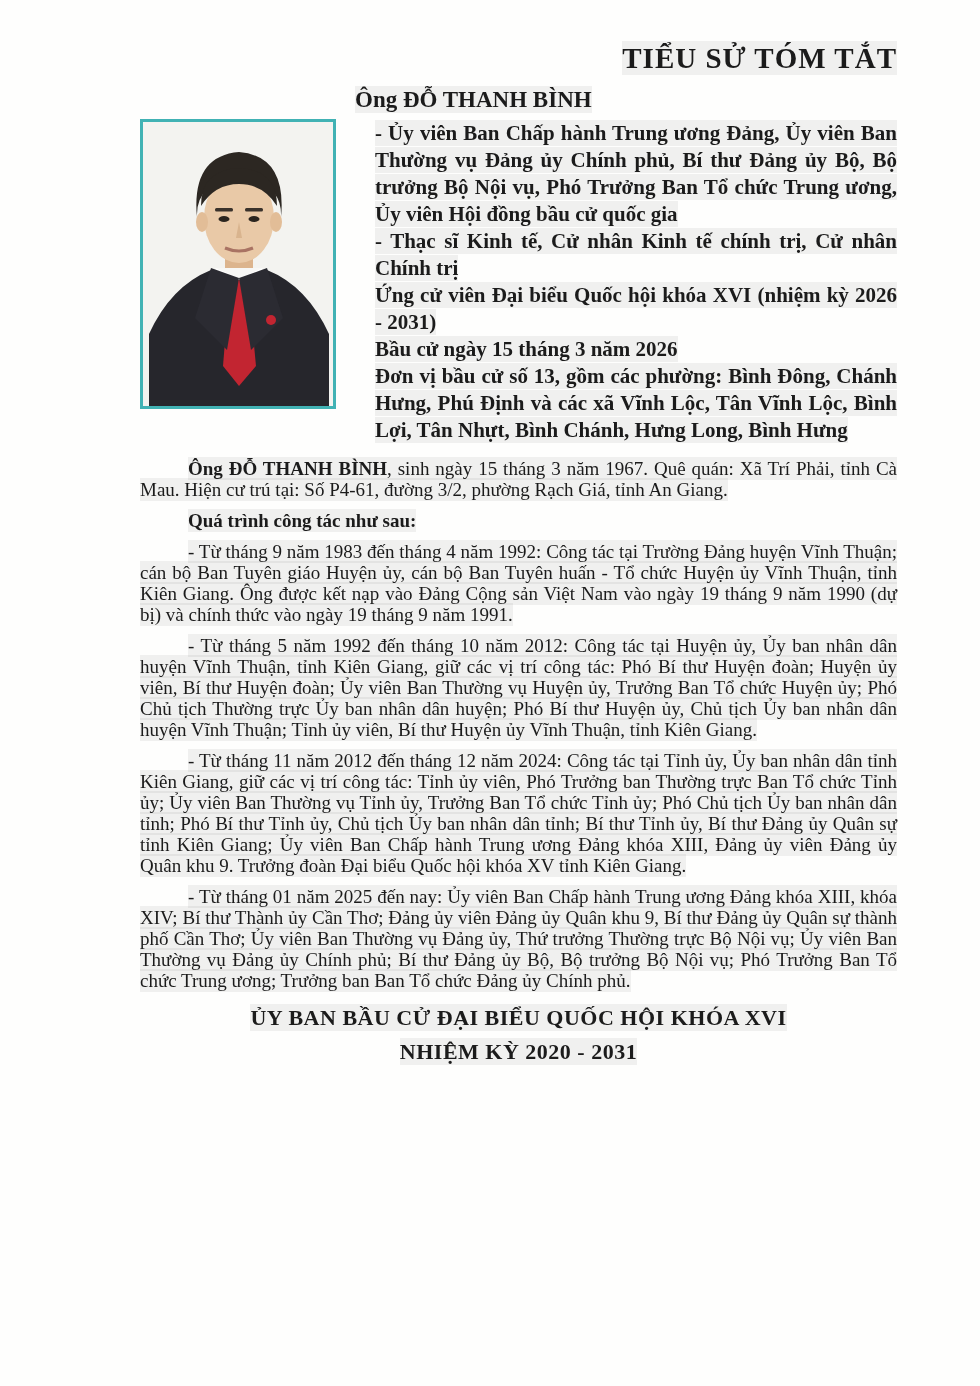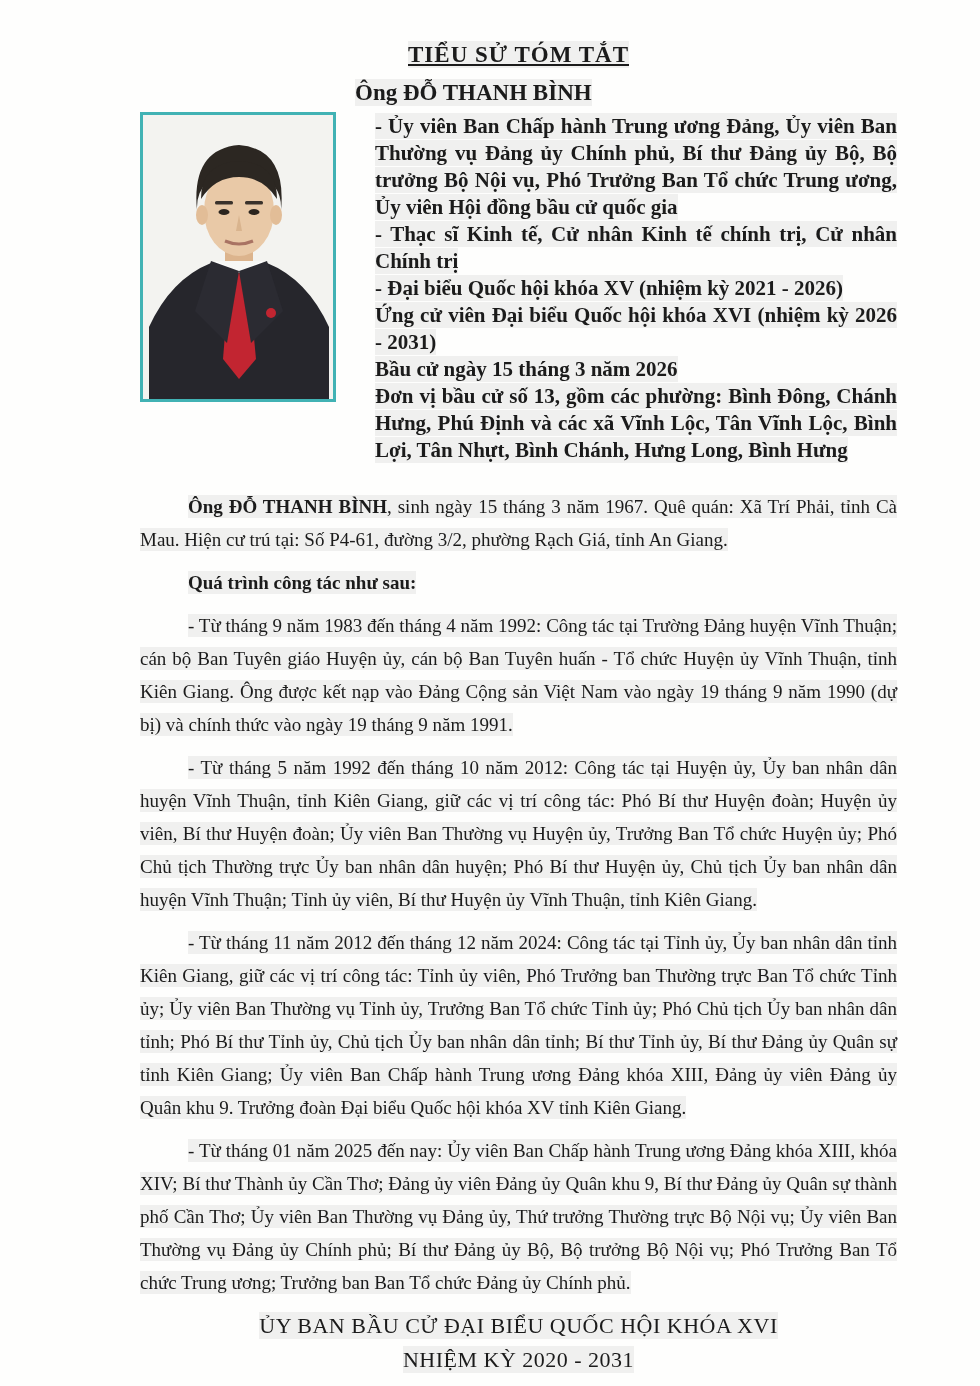--- a/index.html
+++ b/index.html
@@ -8,57 +8,56 @@
     box-sizing:border-box;
     background:#fefefd;
     font-family:"Liberation Serif", serif;
     color:#1b1b1b;
     padding:42px 83px 0 140px;
     position:relative;
     overflow:hidden;
   }
   .title {
     margin:0 0 10px 0;
-    text-align:center;
-    font-size:23px;
+    text-align:right;
+    font-size:29px;
     font-weight:bold;
     letter-spacing:1px;
-    text-decoration:underline;
   }
   .header-row { display:flex; }
   .photo-col { flex:0 0 215px; width:215px; padding-top:34px; }
   .photo-frame {
     width:190px; height:284px;
     border:3px solid #41b2b4;
     background:linear-gradient(#fafaf8,#ecece9);
     overflow:hidden;
   }
   .photo-frame svg { display:block; width:100%; height:100%; }
   .header-text {
     flex:1 1 auto;
     font-weight:bold;
     font-size:21px;
     line-height:27px;
   }
   .name { font-size:23px; line-height:30px; margin-bottom:5px; }
   .profile-line { text-align:justify;padding-left:20px; }
-  .body-text { margin-top:26px; font-size:19px; line-height:33px; }
+  .body-text { margin-top:14px; font-size:19px; line-height:21px; }
   .para { margin:0 0 10px 0; text-align:justify; text-indent:48px; }
   .bold { font-weight:bold; }
   
   .scan {
     background:rgba(90,90,90,0.085);
     box-decoration-break:clone;
     -webkit-box-decoration-break:clone;
     padding:1px 0;
   }
   .footer {
     margin-top:4px;
     text-align:center;
-    font-weight:normal;
+    font-weight:bold;
     font-size:22px;
     line-height:34px;
     letter-spacing:0.5px;
   }
   .footer-line { white-space:nowrap; }
 </style>
 </head>
 <body>
 
 <div class="page">
@@ -105,21 +104,20 @@
           <polygon points="124,146 96,156 108,228 140,196" fill="#2b2b32"></polygon>
 
           <circle cx="128" cy="198" r="5" fill="#c22531"></circle>
         </svg>
       </div>
     </div>
     <div class="header-text">
       <div class="name"><span class="scan">Ông ĐỖ THANH BÌNH</span></div>
       <div class="profile-line"><span class="scan">- Ủy viên Ban Chấp hành Trung ương Đảng, Ủy viên Ban Thường vụ Đảng ủy Chính phủ, Bí thư Đảng ủy Bộ, Bộ trưởng Bộ Nội vụ, Phó Trưởng Ban Tổ chức Trung ương, Ủy viên Hội đồng bầu cử quốc gia</span></div>
       <div class="profile-line"><span class="scan">- Thạc sĩ Kinh tế, Cử nhân Kinh tế chính trị, Cử nhân Chính trị</span></div>
-      <div class="profile-line"><span class="scan">- Đại biểu Quốc hội khóa XV (nhiệm kỳ 2021 - 2026)</span></div>
       <div class="profile-line"><span class="scan">Ứng cử viên Đại biểu Quốc hội khóa XVI (nhiệm kỳ 2026 - 2031)</span></div>
       <div class="profile-line"><span class="scan">Bầu cử ngày 15 tháng 3 năm 2026</span></div>
       <div class="profile-line"><span class="scan">Đơn vị bầu cử số 13, gồm các phường: Bình Đông, Chánh Hưng, Phú Định và các xã Vĩnh Lộc, Tân Vĩnh Lộc, Bình Lợi, Tân Nhựt, Bình Chánh, Hưng Long, Bình Hưng</span></div>
     </div>
   </div>
 
   <div class="body-text">
     <p class="para"><span class="scan bold">Ông ĐỖ THANH BÌNH</span><span class="scan">, sinh ngày 15 tháng 3 năm 1967. Quê quán: Xã Trí Phải, tỉnh Cà Mau. Hiện cư trú tại: Số P4-61, đường 3/2, phường Rạch Giá, tỉnh An Giang.</span></p>
     <p class="para bold"><span class="scan">Quá trình công tác như sau:</span></p>
     <p class="para"><span class="scan">- Từ tháng 9 năm 1983 đến tháng 4 năm 1992: Công tác tại Trường Đảng huyện Vĩnh Thuận; cán bộ Ban Tuyên giáo Huyện ủy, cán bộ Ban Tuyên huấn - Tổ chức Huyện ủy Vĩnh Thuận, tỉnh Kiên Giang. Ông được kết nạp vào Đảng Cộng sản Việt Nam vào ngày 19 tháng 9 năm 1990 (dự bị) và chính thức vào ngày 19 tháng 9 năm 1991.</span></p>

